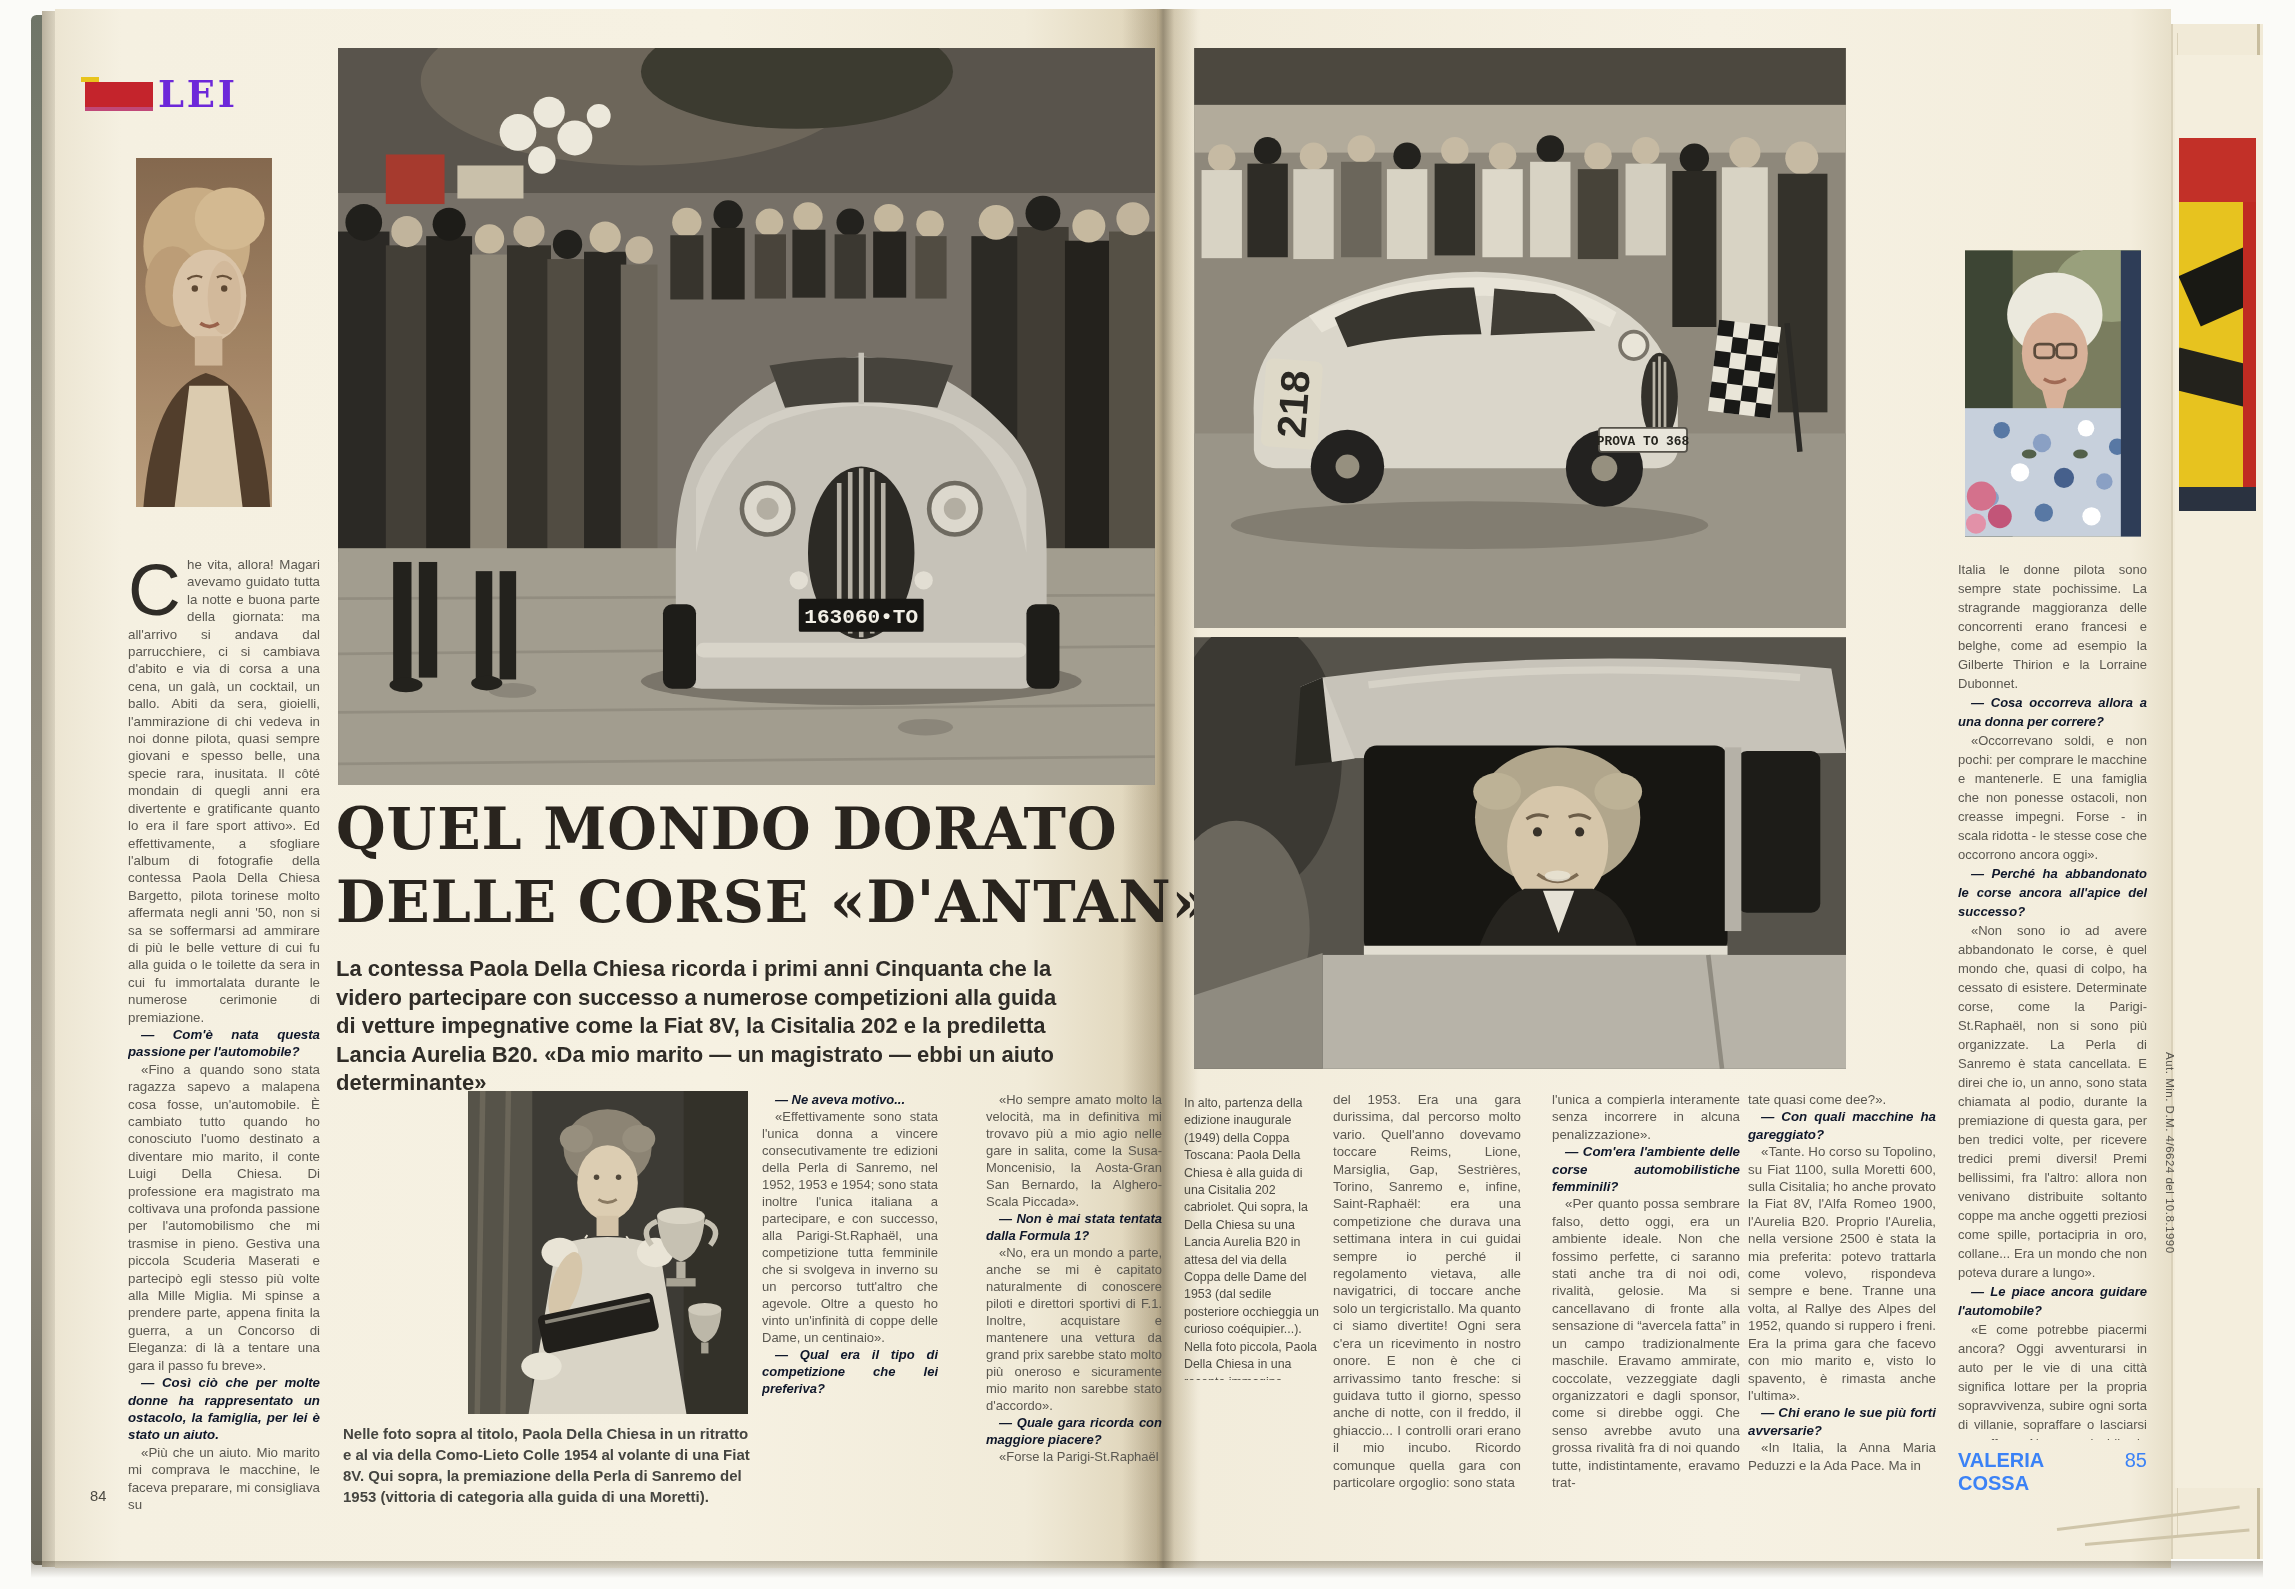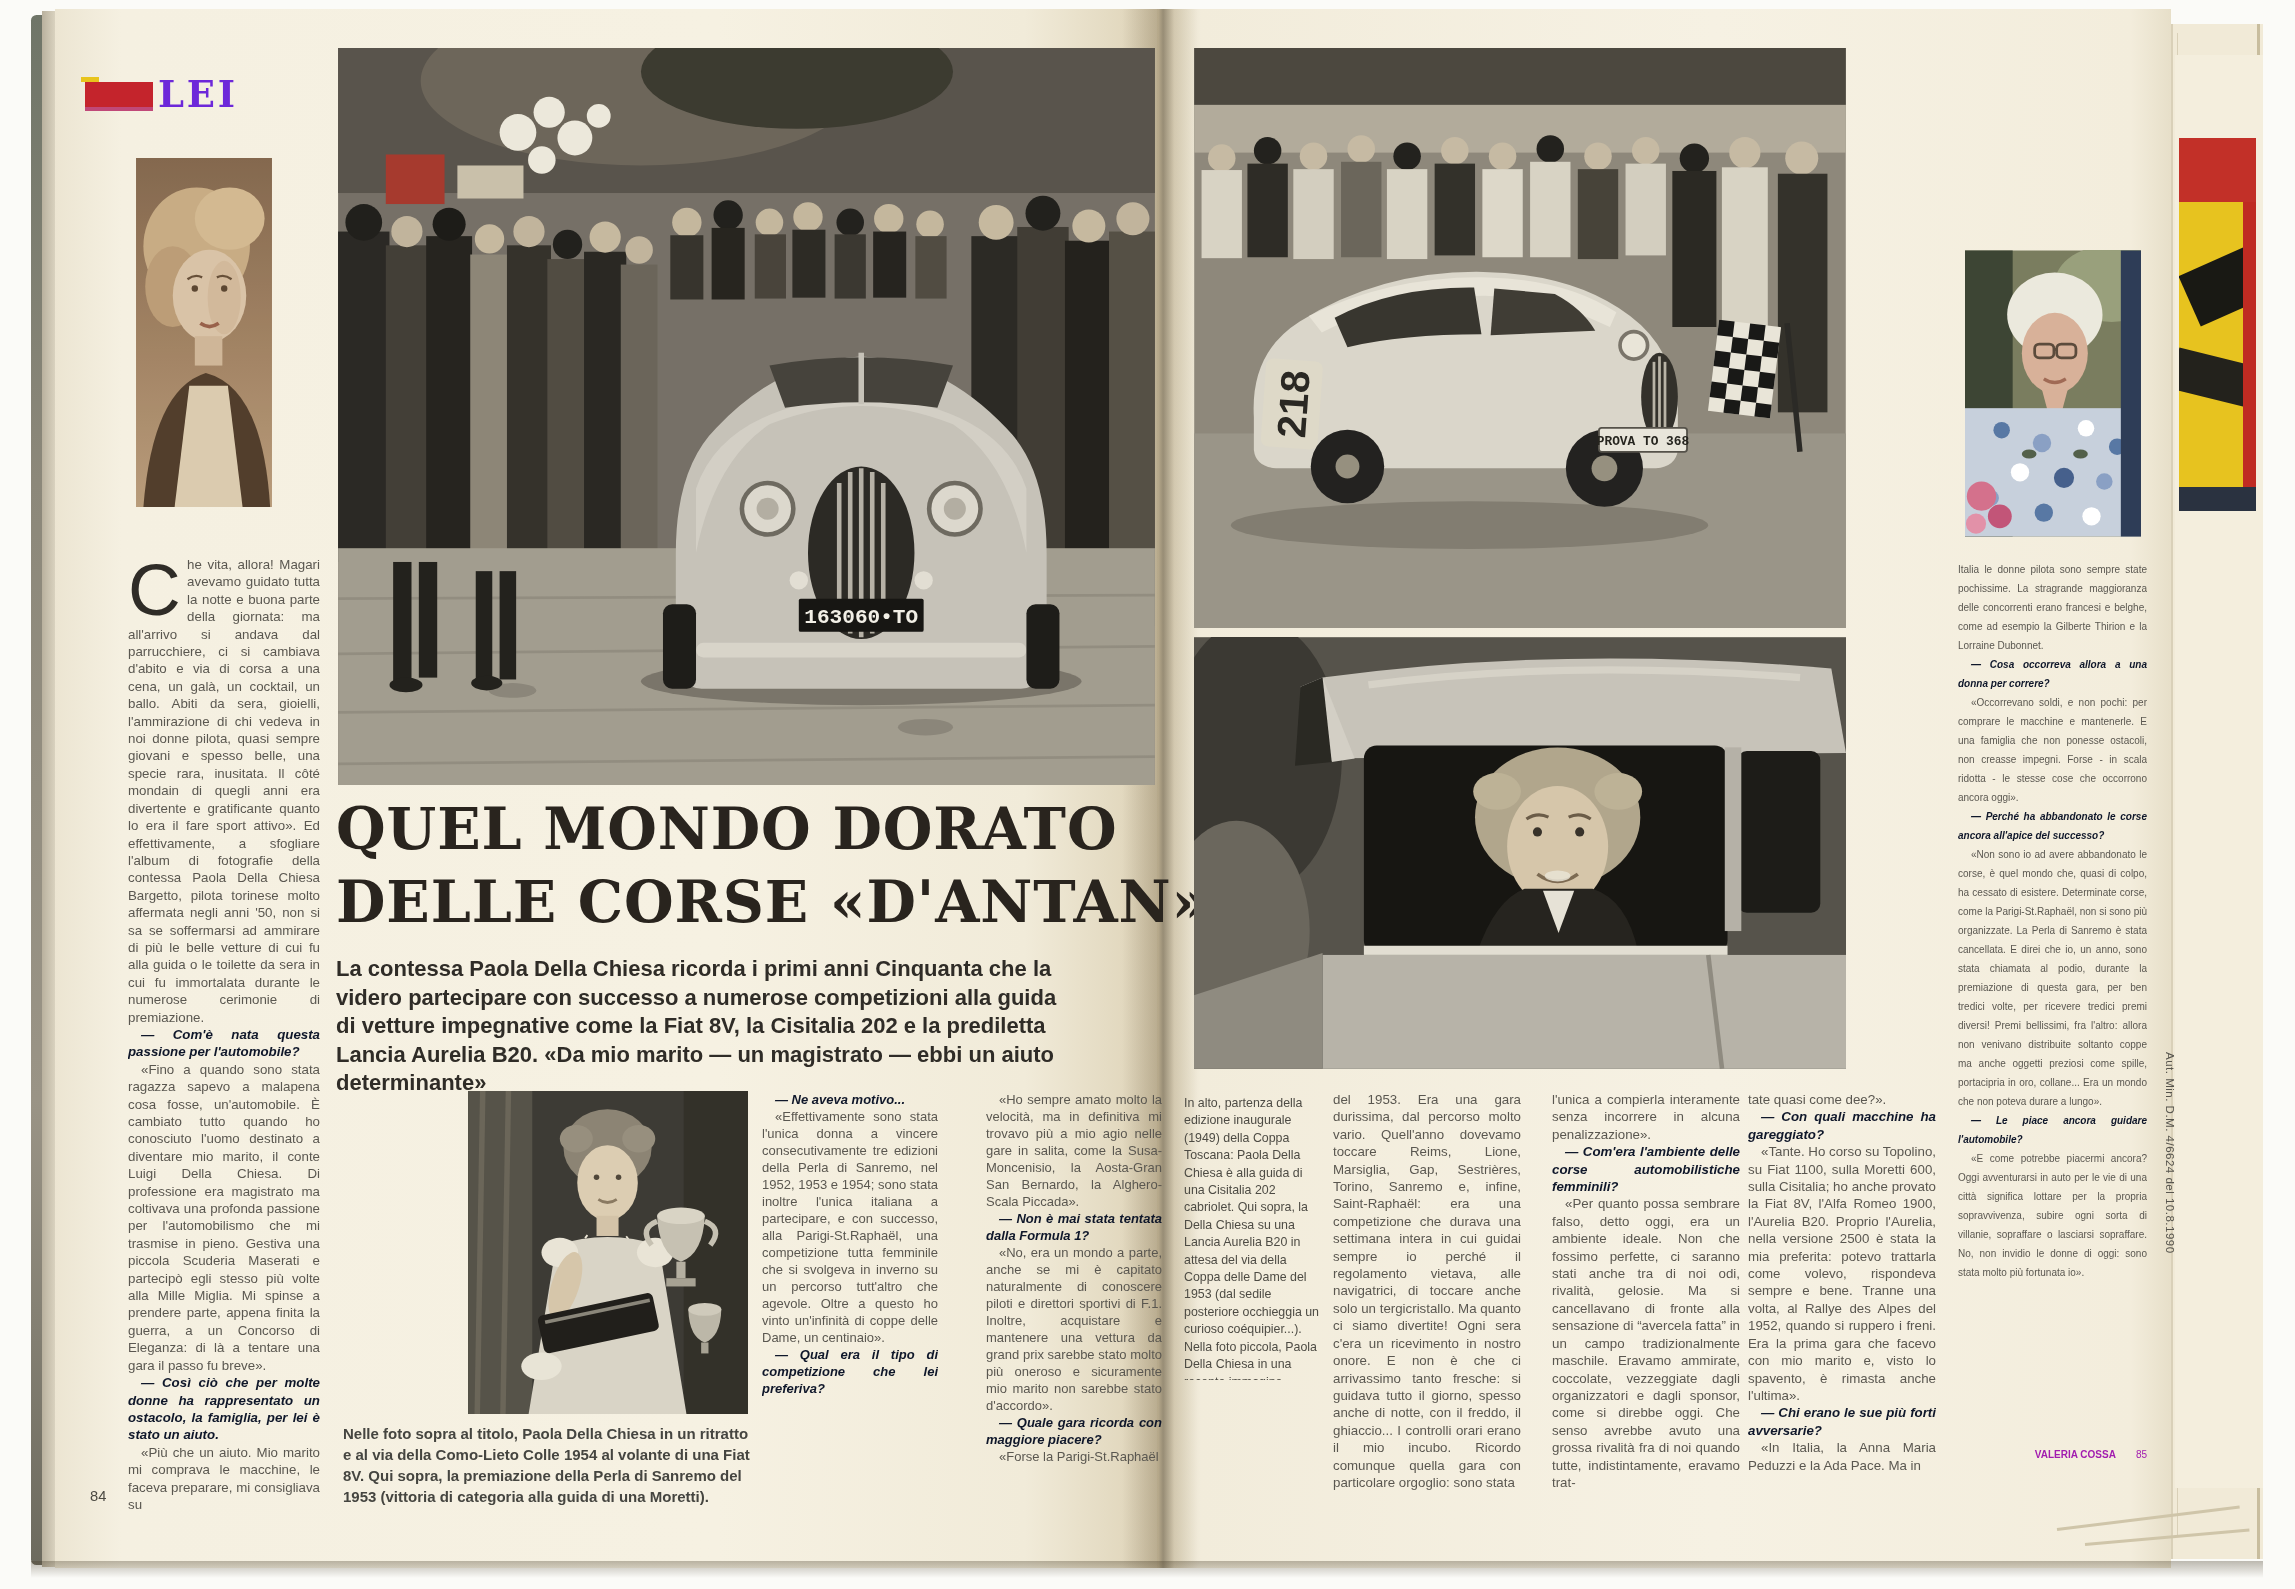--- a/index.html
+++ b/index.html
@@ -41,23 +41,23 @@
   .dropcap{float:left;font-size:73px;line-height:59px;font-weight:400;color:#2f2c27;
     margin:3.7px 6.4px 0 0;font-family:"Liberation Sans",sans-serif;}
   .col1{left:128px;top:556px;width:192px;height:962px;}
   .col2{left:762px;top:1091px;width:176px;height:428px;font-size:13px;line-height:17px;}
   .col3{left:958px;top:1091px;width:176px;height:428px;font-size:13px;line-height:17px;margin-left:28px;}
   .capcol{left:1184px;top:1095px;width:136px;height:285px;font-size:12.4px;line-height:17.4px;
     text-align:left;font-weight:500;color:#4d4b44;}
   .col4{left:1333px;top:1091px;width:188px;height:428px;}
   .col5{left:1541px;top:1091px;width:188px;height:428px;margin-left:11px;}
   .col6{left:1748px;top:1091px;width:188px;height:428px;}
-  .col7{left:1958px;top:560px;width:189px;height:880px;font-size:10px;line-height:19px;}
+  .col7{left:1958px;top:560px;width:189px;height:880px;font-size:13px;line-height:19px;}
   .byline-row{left:1958px;top:1449px;width:189px;display:flex;justify-content:flex-end;gap:20px;
-    font-size:10px;color:#a21caf;}
+    font-size:20px;color:#3b82f6;}
   .byline-row .name{font-weight:600;}
   .pagenum-left{left:90px;top:1488px;font-size:14.7px;color:#4b4942;}
   .trophy-caption{left:343px;top:1423px;width:413px;font-size:15px;line-height:21px;
     font-weight:700;color:#454540;text-align:left;}
   .vert-note{left:2164px;top:1052px;height:404px;writing-mode:vertical-rl;
     font-size:11.5px;color:#56544d;letter-spacing:0.5px;}
   svg{display:block;}
 </style>
 </head>
 <body>

